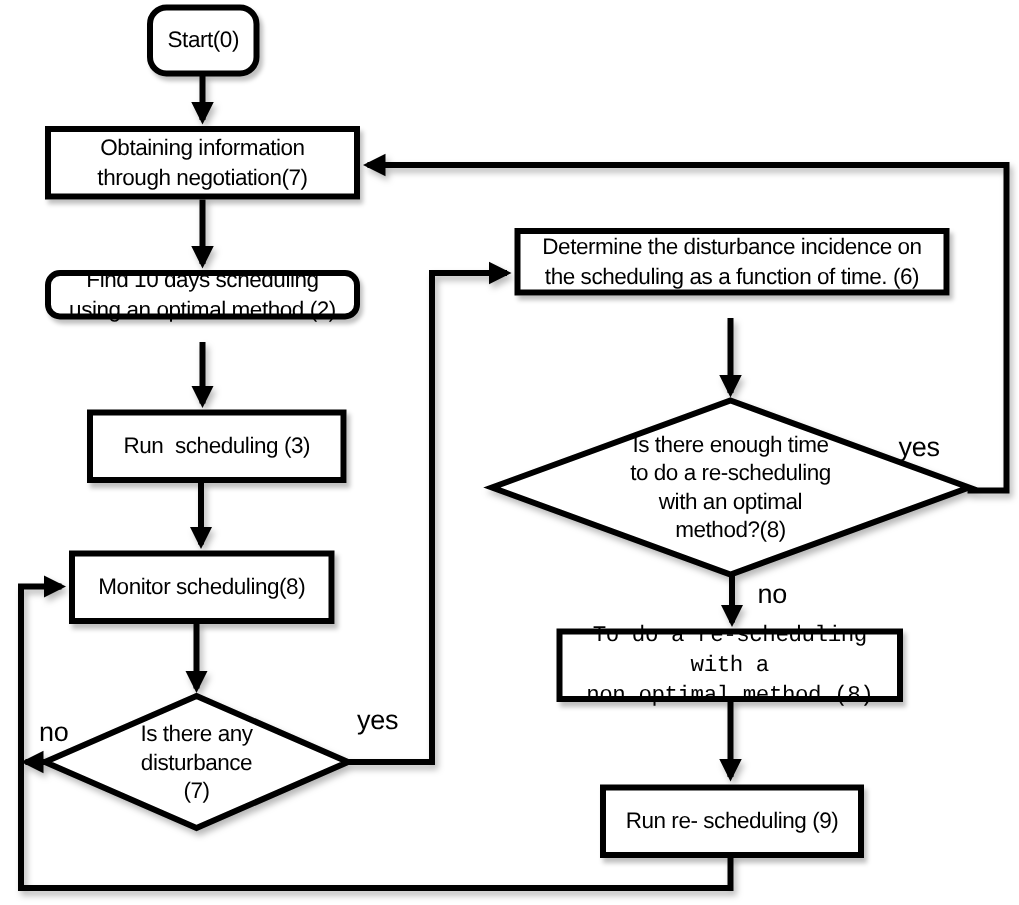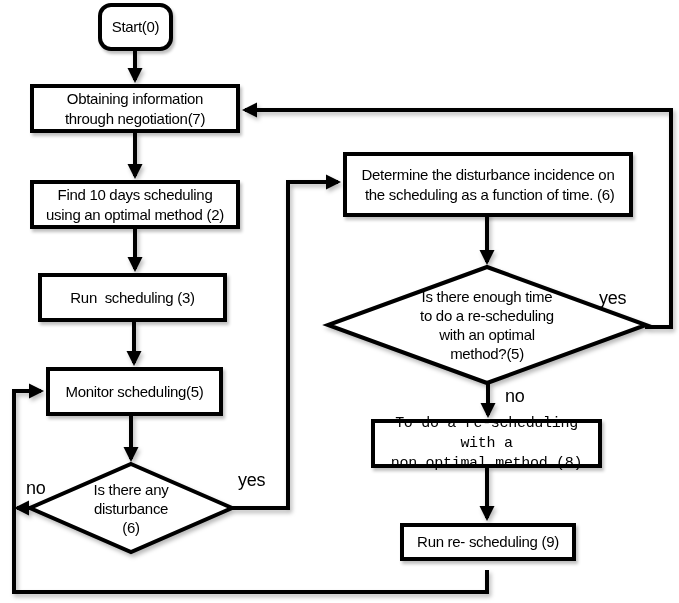--- a/index.html
+++ b/index.html
@@ -78,42 +78,42 @@
 
     <polygon points="131,464 232,508 131,552 30,508" fill="#fff" stroke="#000" stroke-width="4"></polygon>
     <polygon points="487,267 646,325 487,383 328,325" fill="#fff" stroke="#000" stroke-width="4"></polygon>
   </svg>
 
   <div class="node start" style="left:98px; top:3px; width:75px; height:48px;">Start(0)</div>
 
   <div class="node" style="left:30px; top:84px; width:210px; height:49px;">Obtaining information
 through negotiation(7)</div>
 
-  <div class="node" style="left:30px; top:180px; width:210px; height:49px;">Find 10 days scheduling
+  <div class="node" style="left:30px; top:180px; width:210px; height:33px;border-radius:10px;">Find 10 days scheduling
 using an optimal method (2)</div>
 
-  <div class="node" style="left:38px; top:273px; width:189px; height:49px;">Run  scheduling (3)</div>
+  <div class="node" style="left:58px; top:273px; width:173px; height:49px;">Run  scheduling (3)</div>
 
-  <div class="node" style="left:46px; top:367px; width:177px; height:49px;">Monitor scheduling(5)</div>
+  <div class="node" style="left:46px; top:367px; width:177px; height:49px;">Monitor scheduling(8)</div>
 
-  <div class="node" style="left:343px; top:152px; width:290px; height:65px;text-align:right;">Determine the disturbance incidence on
+  <div class="node" style="left:343px; top:152px; width:290px; height:45px;">Determine the disturbance incidence on
 the scheduling as a function of time. (6)</div>
 
   <div class="node" style="left:371px; top:419px; width:231px; height:49px;font-family:Liberation Mono, monospace;">To do a re-scheduling with a
 non optimal method (8)</div>
 
-  <div class="node" style="left:400px; top:523px; width:176px; height:38px;">Run re- scheduling (9)</div>
+  <div class="node" style="left:400px; top:523px; width:176px; height:49px;">Run re- scheduling (9)</div>
 
   <div class="dtext" style="left:81px; top:468px; width:100px; height:80px;">Is there any
 disturbance
-(6)</div>
+(7)</div>
 
   <div class="dtext" style="left:400px; top:278px; width:174px; height:94px;">Is there enough time
 to do a re-scheduling
 with an optimal
-method?(5)</div>
+method?(8)</div>
 
   <div class="edge-label" style="left:26px; top:478px;">no</div>
   <div class="edge-label" style="left:238px; top:470px;">yes</div>
   <div class="edge-label" style="left:599px; top:288px;">yes</div>
   <div class="edge-label" style="left:505px; top:386px;">no</div>
 
 </div>
 
 </body></html>

